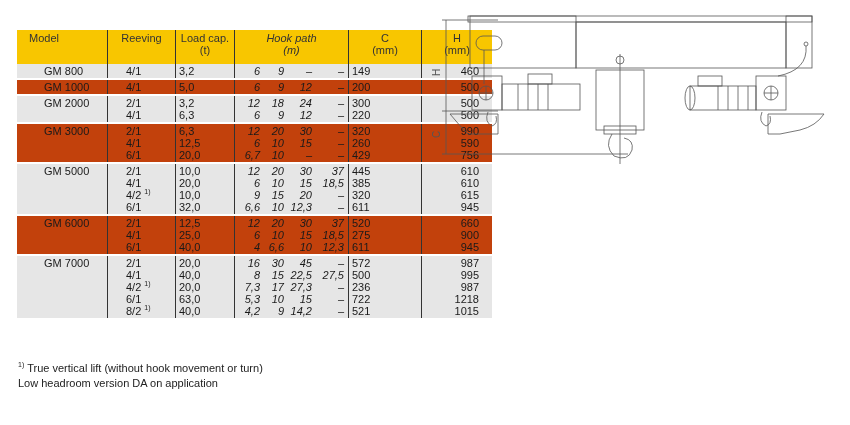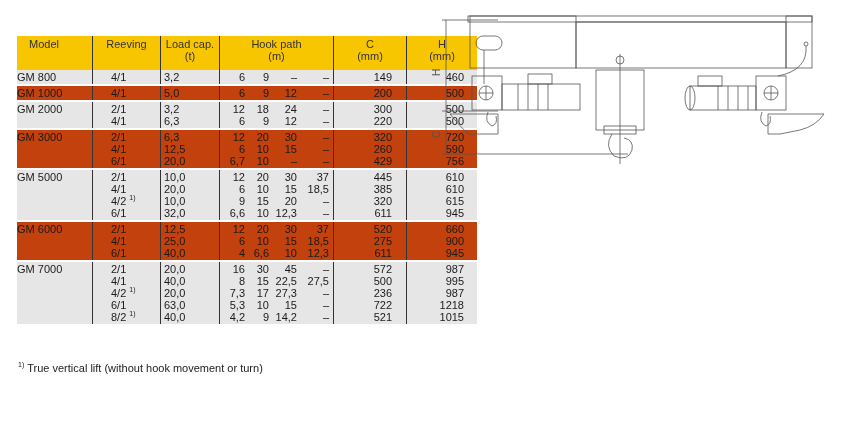--- a/index.html
+++ b/index.html
@@ -1,33 +1,33 @@
 <!DOCTYPE html>
 <html><head>
 <meta charset="utf-8">
 <style>
   html, body { margin:0; padding:0; background:#ffffff; }
   body { width:850px; height:425px; position:relative; overflow:hidden;
          font-family:"Liberation Sans", sans-serif; color:#1a1a1a; }
-  .spec-table { position:absolute; left:17px; top:36px; border-collapse:collapse;
+  .spec-table { position:absolute; left:17px; top:30px; border-collapse:collapse;
                 font-size:11px; line-height:12px; }
   .spec-table th { background:#f8c600; font-weight:normal; color:#333;
                    padding:2px 3px 3px 3px; vertical-align:top; height:29px;
                    border-left:1px solid #333; }
   .spec-table th:first-child { border-left:none; text-align:left; padding-left:12px; }
   .spec-table td { vertical-align:top; padding:1px 3px 1px 3px; border-left:1px solid #333; }
-  .spec-table td:first-child { border-left:none; padding-left:0; text-align:left; }
+  .spec-table td:first-child { border-left:none; padding-left:27px; text-align:left; }
   .spec-table tr.shade td { background:#e6e6e6; }
   .spec-table tr.plain td { background:#c2410c; }
   .spec-table .sep-top td { border-top:2px solid #ffffff; }
   .c-model { width:60px; }
   .c-reev { width:46px; text-align:left; padding-left:18px !important; }
   .c-load { width:45px; text-align:left; padding-right:10px !important; }
-  .c-hook { width:107px; }
-  .c-c { width:55px; text-align:right; padding-right:14px !important; }
+  .c-hook { width:107px;font-style:italic; }
+  .c-c { width:55px; text-align:left; padding-right:14px !important; }
   .c-h { width:54px; text-align:right; padding-right:13px !important; }
   th.c-load, th.c-hook, th.c-c, th.c-h, th.c-reev { text-align:center; padding-left:3px !important; padding-right:3px !important; }
   .line { display:block; height:12px; white-space:nowrap; }
   .hp { display:flex; }
   .hp span { display:inline-block; }
   .hp .h1 { width:22px; text-align:right; }
   .hp .h2 { width:24px; text-align:right; }
   .hp .h3 { width:28px; text-align:right; }
   .hp .h4 { width:32px; text-align:right; }
   sup { font-size:7px; line-height:0; vertical-align:5px; margin-left:3px; }
@@ -179,21 +179,21 @@
             <span class="h3">–</span>
             <span class="h4">–</span>
           </span>
         </td>
         <td class="c-c">
           <span class="line">320</span>
           <span class="line">260</span>
           <span class="line">429</span>
         </td>
         <td class="c-h">
-          <span class="line">720</span>
+          <span class="line">990</span>
           <span class="line">590</span>
           <span class="line">756</span>
         </td>
       </tr>
       <tr class="shade sep-top">
         <td class="c-model">
           <span class="line">GM 5000</span>
         </td>
         <td class="c-reev">
           <span class="line"><span>2/1</span></span>
@@ -354,20 +354,21 @@
           <span class="line">987</span>
           <span class="line">1218</span>
           <span class="line">1015</span>
         </td>
       </tr>
     </tbody>
 </table>
 
 <div class="footnotes">
   <div><sup style="margin-left:0;margin-right:3px">1)</sup><span>True vertical lift (without hook movement or turn)</span></div>
+  <div>Low headroom version DA on application</div>
 </div>
 
 <svg class="drawing" width="405" height="150" viewBox="0 0 405 150" fill="none" stroke="#555" stroke-width="0.8">
 
   <line x1="18" y1="6" x2="18" y2="140"></line>
   <line x1="14" y1="6" x2="70" y2="6"></line>
   <line x1="14" y1="97" x2="70" y2="97"></line>
   <line x1="14" y1="140" x2="200" y2="140"></line>
   <text x="4" y="62" font-size="10" fill="#555" stroke="none" transform="rotate(-90 8 58)" font-family="Liberation Sans, sans-serif">H</text>
   <text x="4" y="124" font-size="10" fill="#555" stroke="none" transform="rotate(-90 8 120)" font-family="Liberation Sans, sans-serif">C</text>

